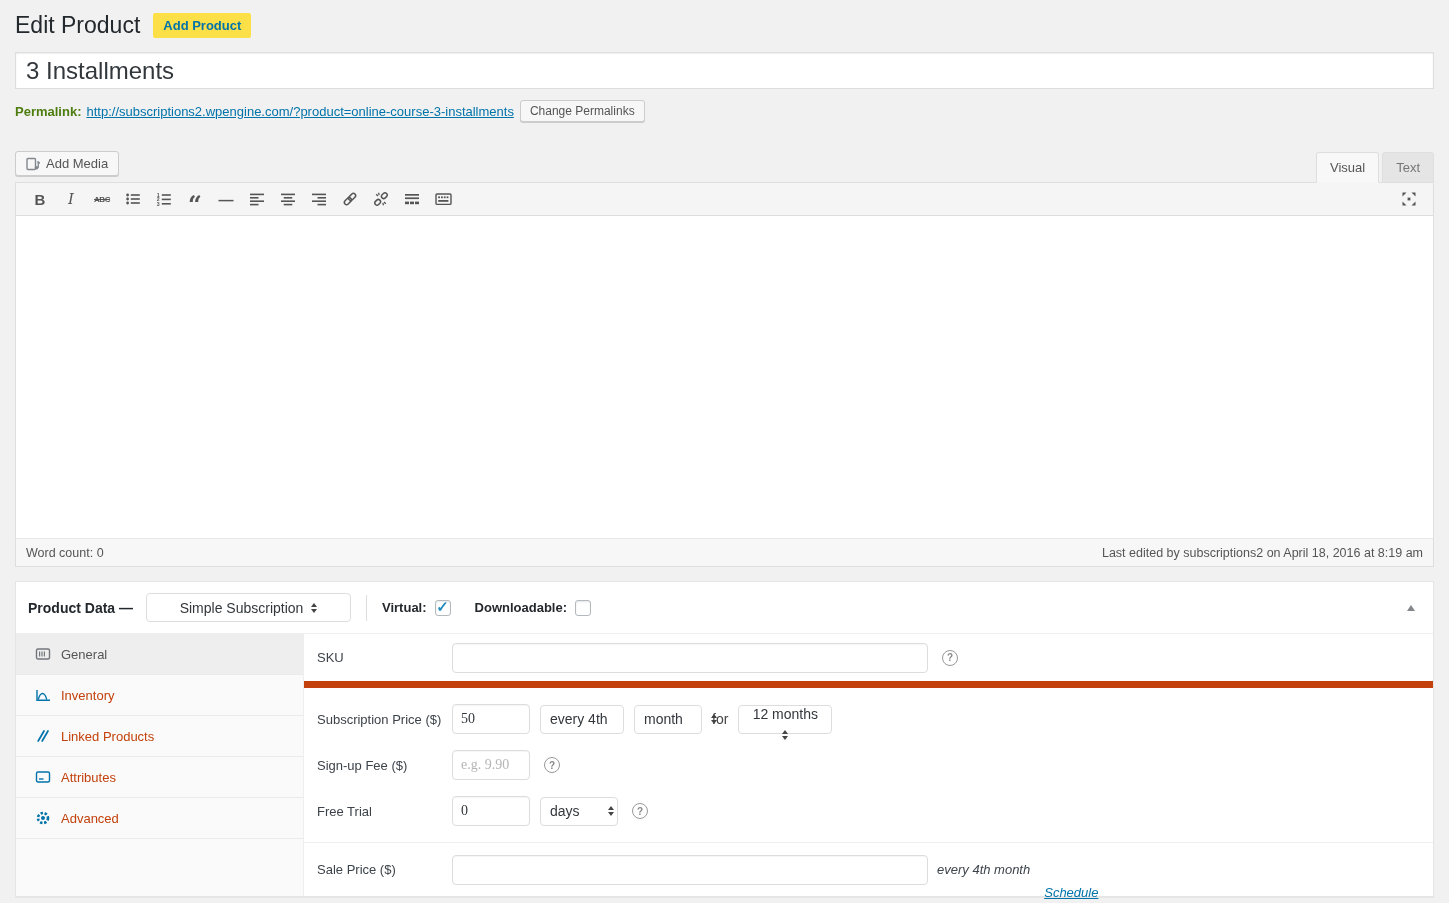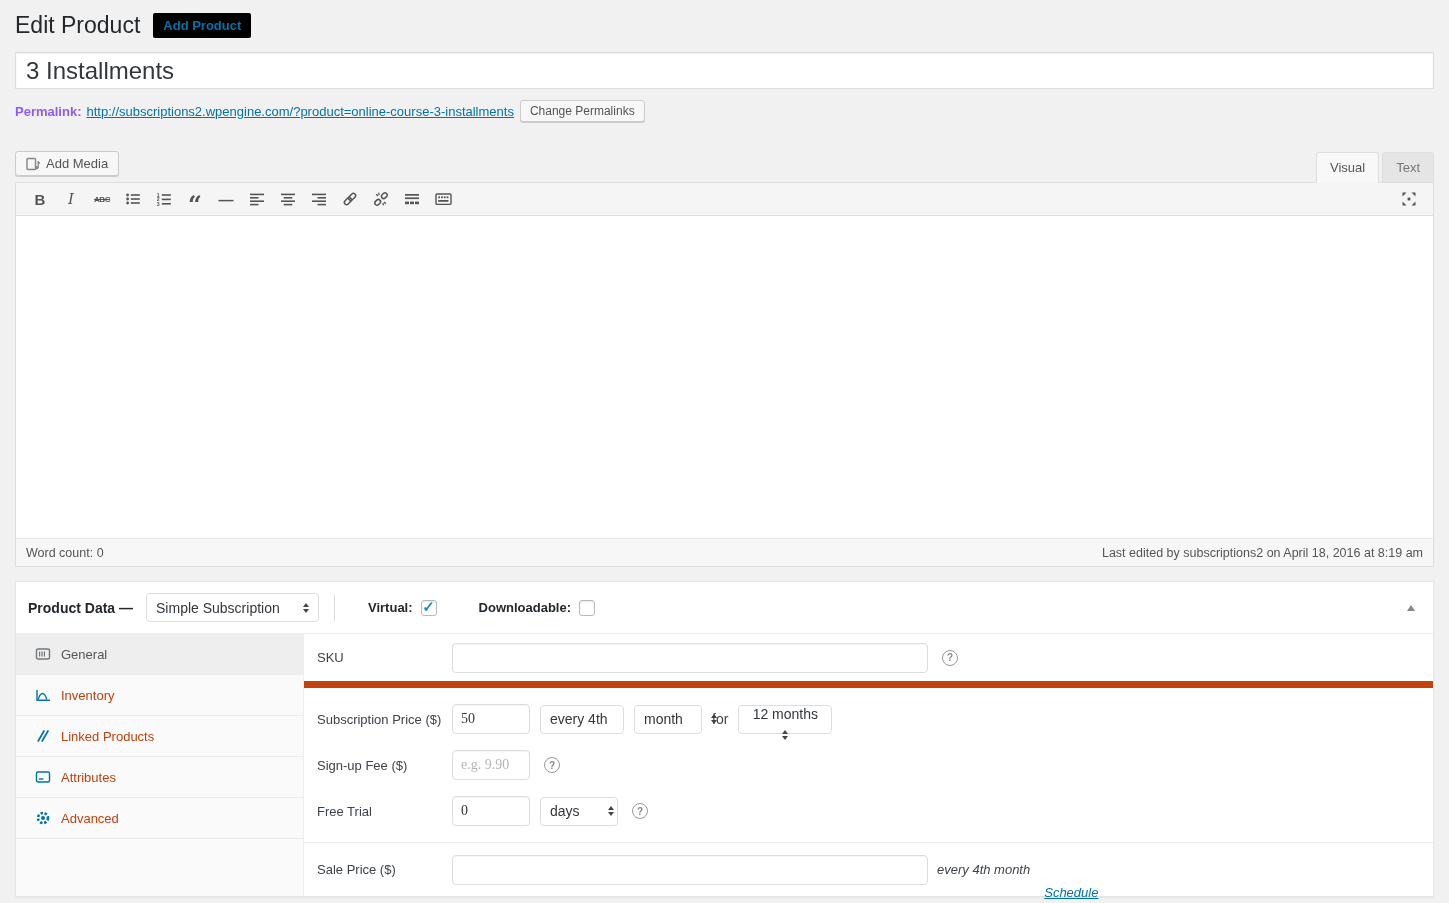--- a/index.html
+++ b/index.html
@@ -10,35 +10,35 @@
     font-size:13px;
     color:#444;
     overflow:hidden;
   }
   .wrap { padding:9px 15px 0 15px; }
 
   
   .page-header { display:flex; align-items:center; height:32px; }
   h1.page-title { font-size:23px; font-weight:500; color:#23282d; line-height:30px; }
   .page-title-action {
-    margin-left:13px; background:#000000; color:#0073aa;
+    margin-left:13px; background:#fde047; color:#0073aa;
     font-size:13px; font-weight:600; padding:5px 10px; border-radius:2px;
     border:none; cursor:pointer; font-family:inherit;
   }
 
   
   .title-input {
     display:block; width:100%; height:37px; margin-top:11px;
     font-size:24px; color:#32373c; padding:2px 10px;
     border:1px solid #ddd; background:#fff; border-radius:0;
     box-shadow:inset 0 1px 2px rgba(0,0,0,.07); outline:none;
     font-family:inherit;
   }
   .permalink-row { margin-top:11px; display:flex; align-items:center; font-size:13px; }
-  .permalink-label { font-weight:700; color:#8b5cf6; margin-right:5px; }
+  .permalink-label { font-weight:700; color:#4d7c0f; margin-right:5px; }
   .permalink-url { color:#0073aa; text-decoration:underline; cursor:pointer; }
   .small-btn {
     margin-left:6px; background:#f7f7f7; border:1px solid #ccc; border-radius:3px;
     color:#555; font-size:12px; padding:3px 9px; cursor:pointer; font-family:inherit;
     box-shadow:0 1px 0 #ccc;
   }
 
   
   .editor { margin-top:24px; }
   .editor-topbar { display:flex; justify-content:space-between; align-items:flex-end; height:36px; }
@@ -76,27 +76,27 @@
 
   
   .postbox { margin-top:14px; background:#fff; border:1px solid #e5e5e5; box-shadow:0 1px 1px rgba(0,0,0,.04); }
   .pd-header { height:52px; display:flex; align-items:center; padding:0 12px; border-bottom:1px solid #eee; }
   .pd-title { font-size:14px; font-weight:700; color:#23282d; white-space:nowrap; }
   .fake-select {
     height:29px; background:#fff; border:1px solid #ddd; border-radius:4px;
     display:inline-flex; align-items:center; justify-content:space-between;
     padding:0 9px; font-size:14px; color:#32373c; cursor:pointer; gap:8px; white-space:nowrap;
   }
-  .sel-type { width:173px; margin-left:13px; }
+  .sel-type { width:205px; margin-left:13px;justify-content:center; }
   .updown { display:inline-flex; flex-direction:column; gap:2px; }
   .updown i { display:block; width:0; height:0; border-left:3.5px solid transparent; border-right:3.5px solid transparent; }
   .updown .up { border-bottom:4px solid #444; }
   .updown .dn { border-top:4px solid #444; }
   .vdivider { width:1px; height:26px; background:#ddd; margin:0 15px; }
-  .cb-label { font-size:13px; font-weight:600; color:#23282d; margin-right:8px;margin-left:18px; }
+  .cb-label { font-size:13px; font-weight:600; color:#23282d; margin-right:8px; }
   .checkbox {
     width:16px; height:16px; background:#fff; border:1px solid #b4b9be; border-radius:3px;
     box-shadow:inset 0 1px 2px rgba(0,0,0,.1); cursor:pointer;
     display:inline-flex; align-items:center; justify-content:center;
   }
   .checkbox .mark { color:#1e8cbe; font-size:15px; font-weight:700; line-height:1; margin-top:-2px; }
   .gap24 { width:24px; }
   .pd-toggle { margin-left:auto; cursor:pointer; padding:6px; }
   .pd-toggle i { display:block; width:0; height:0; border-left:4.5px solid transparent; border-right:4.5px solid transparent; border-bottom:6px solid #82878c; }
 

